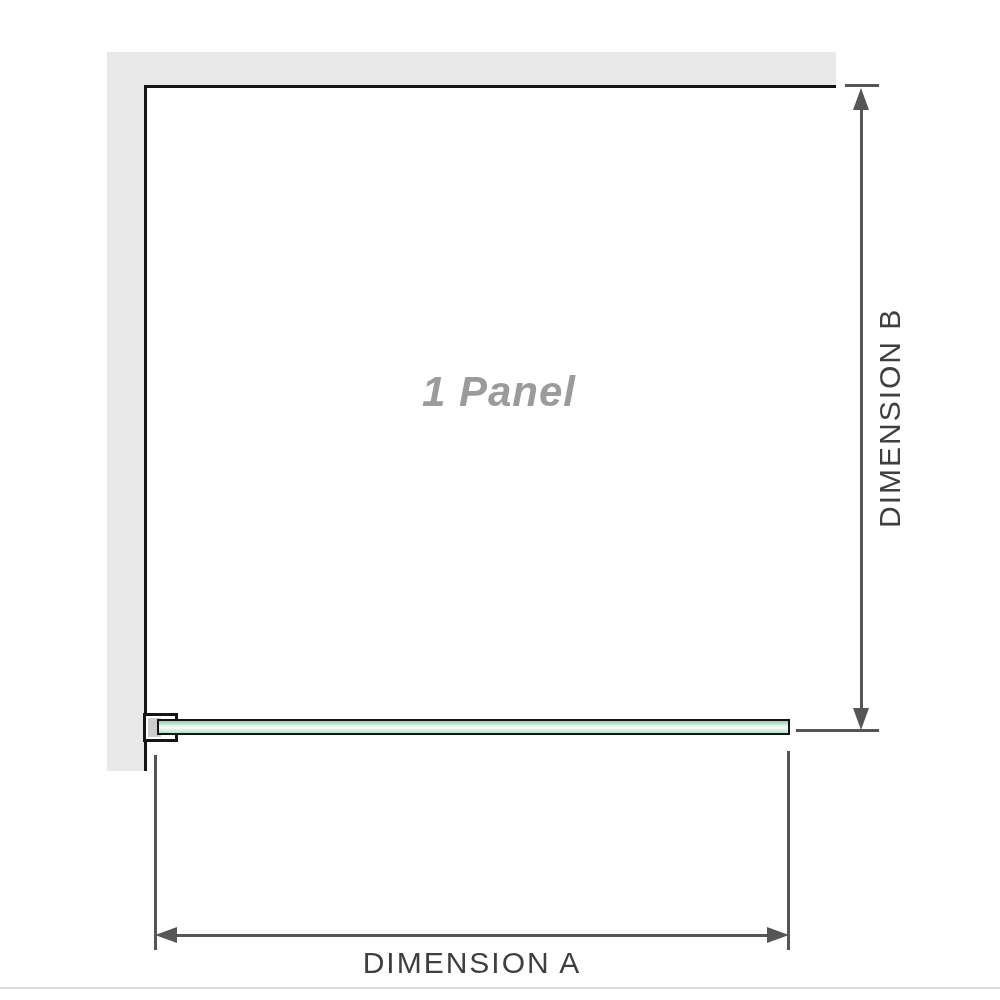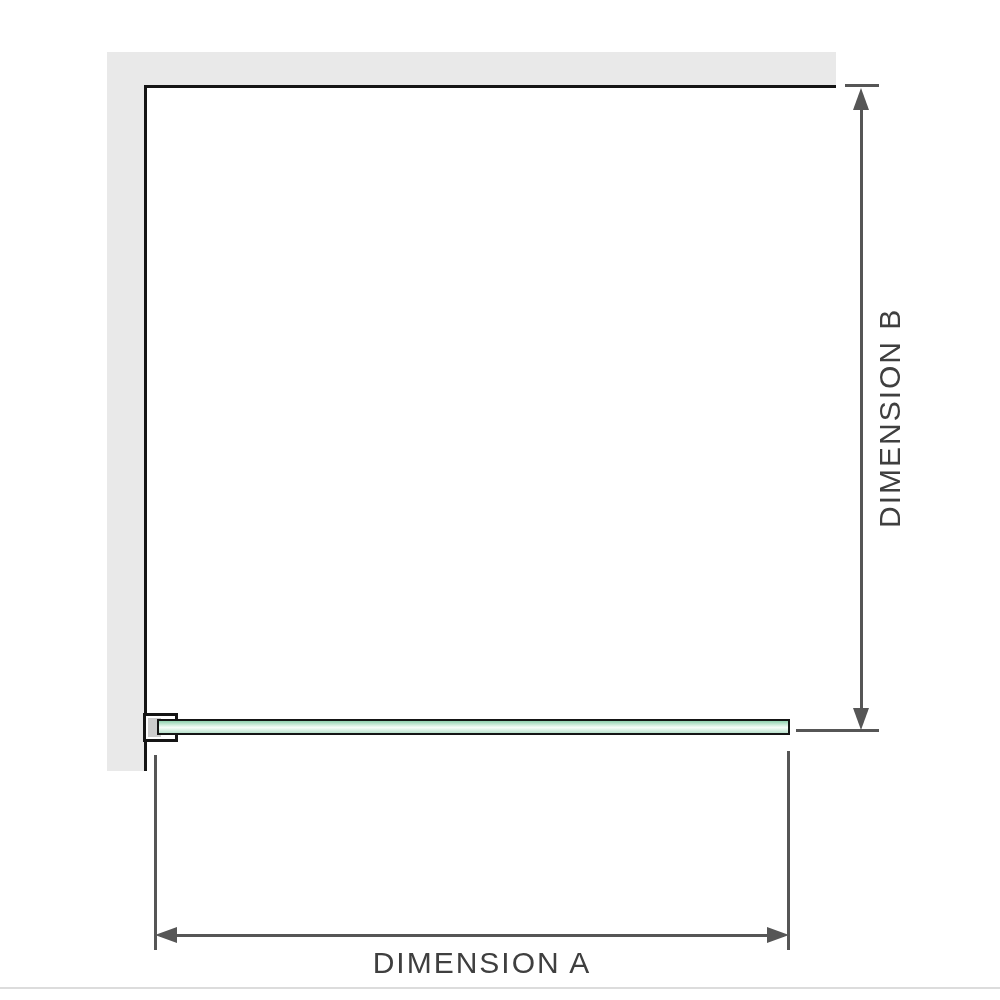--- a/index.html
+++ b/index.html
@@ -52,37 +52,38 @@
     font-size:30px;font-weight:300;letter-spacing:2px;color:var(--label-text);white-space:nowrap;}
 
   
   .dimA-ext-left{left:154px;top:755px;width:3px;height:195px;background:var(--dimension);}
   .dimA-ext-right{left:787px;top:751px;width:3px;height:199px;background:var(--dimension);}
   .dimA-line{left:160px;top:934px;width:624px;height:3px;background:var(--dimension);}
   .dimA-arrow-left{left:155px;top:927px;width:0;height:0;
     border-top:8px solid transparent;border-bottom:8px solid transparent;border-right:22px solid var(--dimension);}
   .dimA-arrow-right{left:767px;top:927px;width:0;height:0;
     border-top:8px solid transparent;border-bottom:8px solid transparent;border-left:22px solid var(--dimension);}
-  .dimA-label{left:282px;top:946px;width:400px;text-align:center;
+  .dimA-label{left:272px;top:946px;width:400px;text-align:center;
     font-size:30px;font-weight:300;letter-spacing:2px;color:var(--label-text);white-space:nowrap;}
 
   
   .bottom-rule{left:0;top:987px;width:1000px;height:2px;background:var(--baseline-rule);}
 </style>
 </head>
 <body>
 
 <div class="stage">
 
   <div class="abs wall-top"></div>
   <div class="abs wall-left"></div>
 
   <div class="abs line-top"></div>
   <div class="abs line-left"></div>
 
+  <div class="abs panel-label">1 Panel</div>
 
   <div class="abs bracket"></div>
   <div class="abs bracket-pad"></div>
   <div class="abs glass-bar"></div>
 
   <div class="abs dimB-tick-top"></div>
   <div class="abs dimB-tick-bottom"></div>
   <div class="abs dimB-line"></div>
   <div class="abs dimB-arrow-up"></div>
   <div class="abs dimB-arrow-down"></div>

